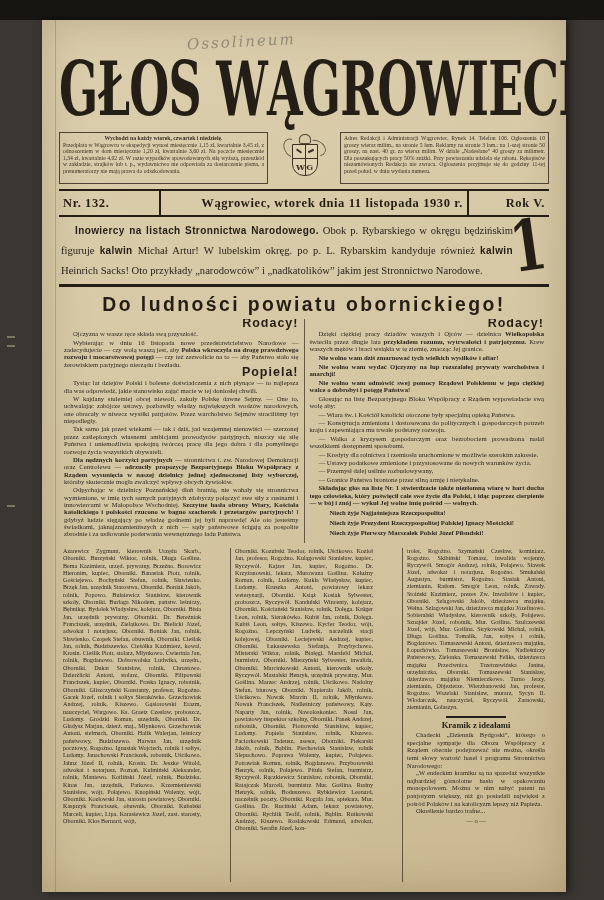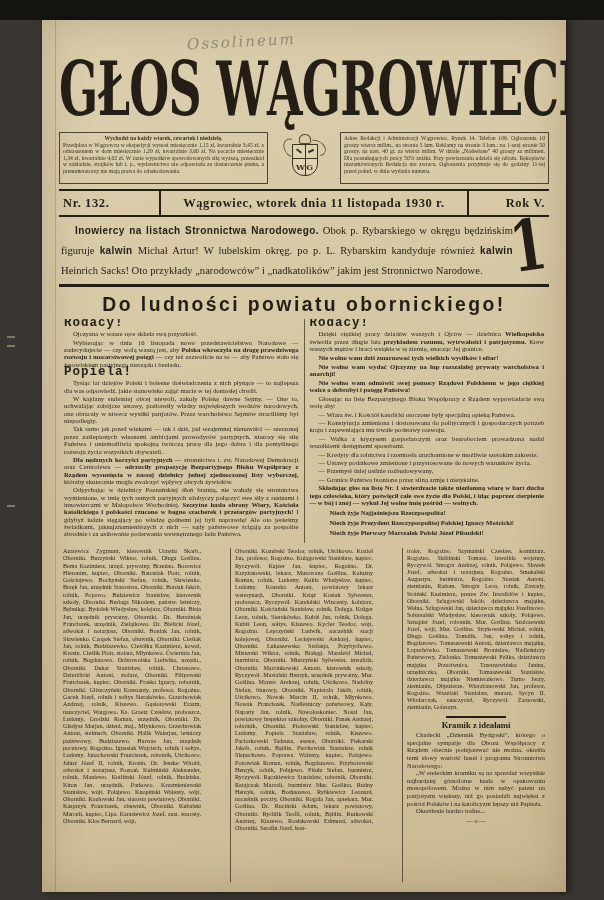--- a/index.html
+++ b/index.html
@@ -40,39 +40,39 @@
   .q-tl{left:3px;top:5px;transform:rotate(35deg);}
   .q-tr{right:3px;top:5px;transform:rotate(-25deg);}
   .qletter{position:absolute;bottom:3px;font-family:"DejaVu Serif",serif;font-weight:bold;font-size:8px;color:#3c3122;}
   .q-w{left:3px;} .q-g{right:4px;}
 
   .dateband{margin-top:5px;border-top:2.5px solid #241e16;border-bottom:2.5px solid #241e16;
             display:flex;align-items:stretch;font-family:"Liberation Sans",sans-serif;
             font-weight:bold;font-size:12.5px;letter-spacing:.6px;color:#241e16;}
   .dateband>div{padding:5px 4px 4px;font-family:Liberation Serif, serif;}
   .cell-issue{width:92px;border-right:2px solid #241e16;}
-  .cell-date{flex:1;text-align:center;border-right:2px solid #241e16;}
+  .cell-date{flex:1;text-align:right;border-right:2px solid #241e16;}
   .cell-year{width:72px;text-align:right;}
 
   .notice{position:relative;padding:4px 36px 3px 2px;border-bottom:3px solid #241e16;min-height:53px;}
   .notice-text{font-size:10.6px;line-height:20px;text-align:justify;text-indent:14px;color:#241e16;}
   .notice-text .b{font-family:"Liberation Sans",sans-serif;font-weight:bold;font-size:10px;letter-spacing:.4px;}
   .notice-foot{margin-top:2px;font-weight:bold;font-size:8px;letter-spacing:.3px;color:#241e16;
                word-spacing:2px;}
   .big-one{position:absolute;right:-4px;top:-2px;font-family:"DejaVu Serif",serif;font-weight:bold;
            font-size:70px;line-height:62px;color:#241e16;transform:rotate(-8deg) scale(.72,1);}
 
   .headline{margin:6px 0 3px;text-align:center;font-family:"Liberation Sans",sans-serif;
             font-weight:bold;font-size:20px;letter-spacing:2.5px;color:#241e16;transform:scale(.97,1.05);}
 
   .article{display:flex;height:224px;overflow:hidden;font-size:6.7px;line-height:7.35px;text-align:justify;}
   .col{flex:1;padding:0 5px;overflow:hidden;}
   .col + .col{border-left:1px solid rgba(62,50,36,.75);}
-  .subhead{font-family:Liberation Mono, monospace;font-weight:bold;font-size:12.5px;
-           letter-spacing:1px;text-align:left;margin:1px 0 3px;color:#241e16;}
+  .subhead{font-family:Liberation Sans, sans-serif;font-weight:bold;font-size:12.5px;
+           letter-spacing:1px;text-align:right;margin:1px 0 3px;color:#241e16;}
   .article p{margin:0 0 1px;text-indent:9px;}
   .b{font-weight:bold;}
   p.pb{font-weight:bold;margin:1.5px 0;}
   p.slogan{font-weight:bold;text-indent:20px;margin:2.5px 0 0;}
 
   .names{display:flex;height:334px;overflow:hidden;margin-top:5px;font-size:6.1px;line-height:7.3px;text-align:justify;gap:25px;}
   .ncol{flex:1;padding:0 4px;overflow:hidden;}
   .ncol + .ncol{border-left:1px solid rgba(62,50,36,.75);}
   .ncol-3{font-size:6px;line-height:7.1px;}
   .mid-rule{width:60px;height:2px;background:#241e16;margin:5px auto 4px;}

